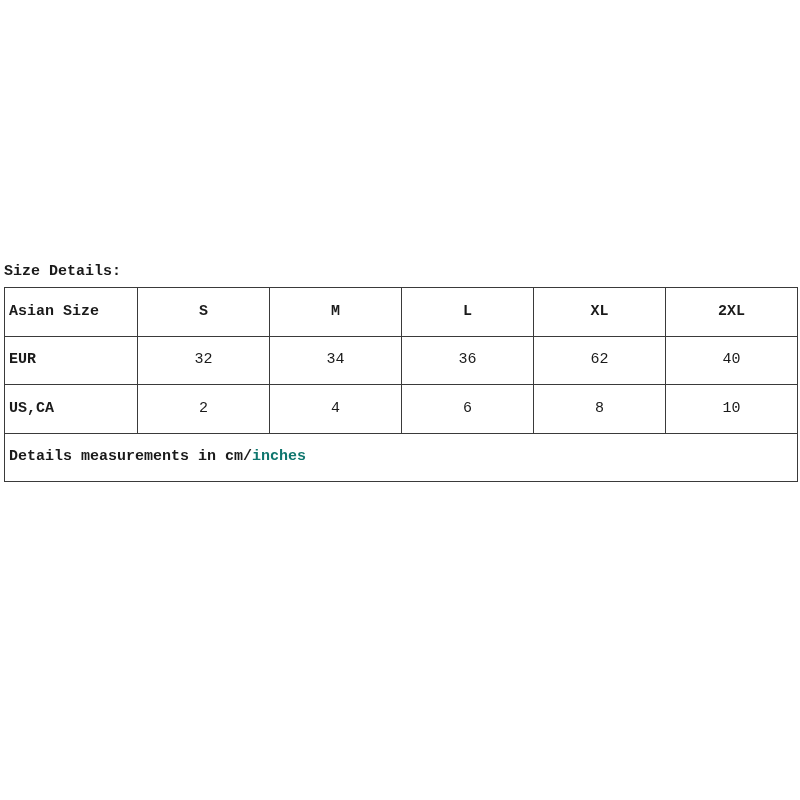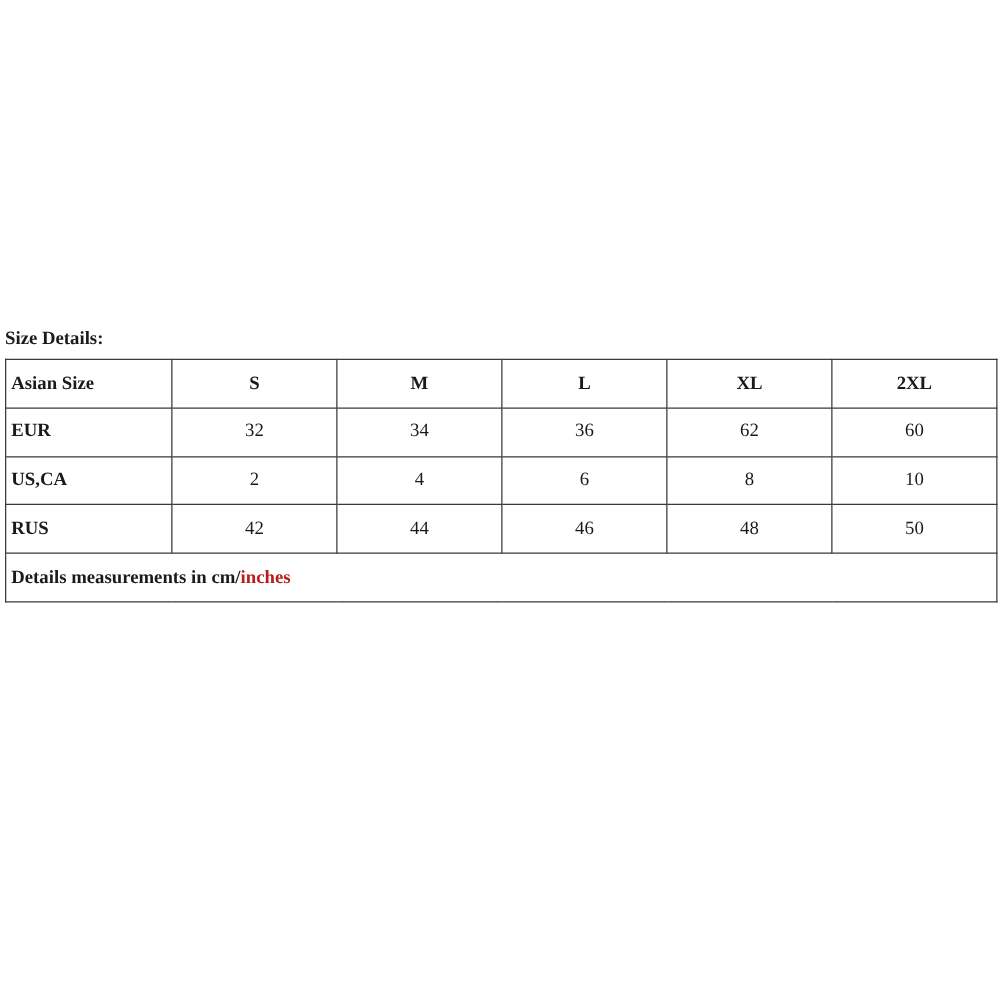--- a/index.html
+++ b/index.html
@@ -1,21 +1,21 @@
 <!DOCTYPE html>
 <html><head>
 <meta charset="utf-8">
 <style>
   html, body { margin: 0; padding: 0; background: #ffffff; }
   .canvas {
     position: relative;
     width: 800px;
     height: 800px;
     background: #ffffff;
-    font-family: Liberation Serif, serif;
+    font-family: Liberation Mono, monospace;
     color: #1a1a1a;
     overflow: hidden;
   }
   .title {
     position: absolute;
     left: 4px;
     top: 263px;
     font-size: 15px;
     font-weight: bold;
     color: #1a1a1a;
@@ -39,21 +39,21 @@
     vertical-align: middle;
     background: #ffffff;
     overflow: hidden;
     white-space: nowrap;
   }
   td.hdr { background: #d2d2d2; font-weight: bold; }
   td.lbl { text-align: left; font-weight: bold; }
   td.ctr { text-align: center; }
   td.cm  { border-right: 1px solid #8f8f8f; }
   td.in  { border-left: 1px solid #8f8f8f; color: #c23b2e; }
-  .red   { color: #b91c1c; }
+  .red   { color: #0f766e; }
 </style>
 </head>
 <body>
 
 <div class="canvas">
 
   <div class="title">Size Details:</div>
 
   <table class="size-chart">
     <colgroup>
@@ -79,41 +79,33 @@
         <td class="hdr ctr" colspan="2">XL</td>
         <td class="hdr ctr" colspan="2">2XL</td>
       </tr>
 
       <tr>
         <td class="lbl">EUR</td>
         <td class="ctr" colspan="2">32</td>
         <td class="ctr" colspan="2">34</td>
         <td class="ctr" colspan="2">36</td>
         <td class="ctr" colspan="2">62</td>
-        <td class="ctr" colspan="2">60</td>
+        <td class="ctr" colspan="2">40</td>
       </tr>
 
       <tr>
         <td class="lbl">US,CA</td>
         <td class="ctr" colspan="2">2</td>
         <td class="ctr" colspan="2">4</td>
         <td class="ctr" colspan="2">6</td>
         <td class="ctr" colspan="2">8</td>
         <td class="ctr" colspan="2">10</td>
       </tr>
 
 
-      <tr>
-        <td class="lbl">RUS</td>
-        <td class="ctr" colspan="2">42</td>
-        <td class="ctr" colspan="2">44</td>
-        <td class="ctr" colspan="2">46</td>
-        <td class="ctr" colspan="2">48</td>
-        <td class="ctr" colspan="2">50</td>
-      </tr>
 
       <tr>
         <td class="lbl" colspan="11">
           <span>Details measurements in cm/</span><span class="red">inches</span>
         </td>
       </tr>
 
 
 
 

